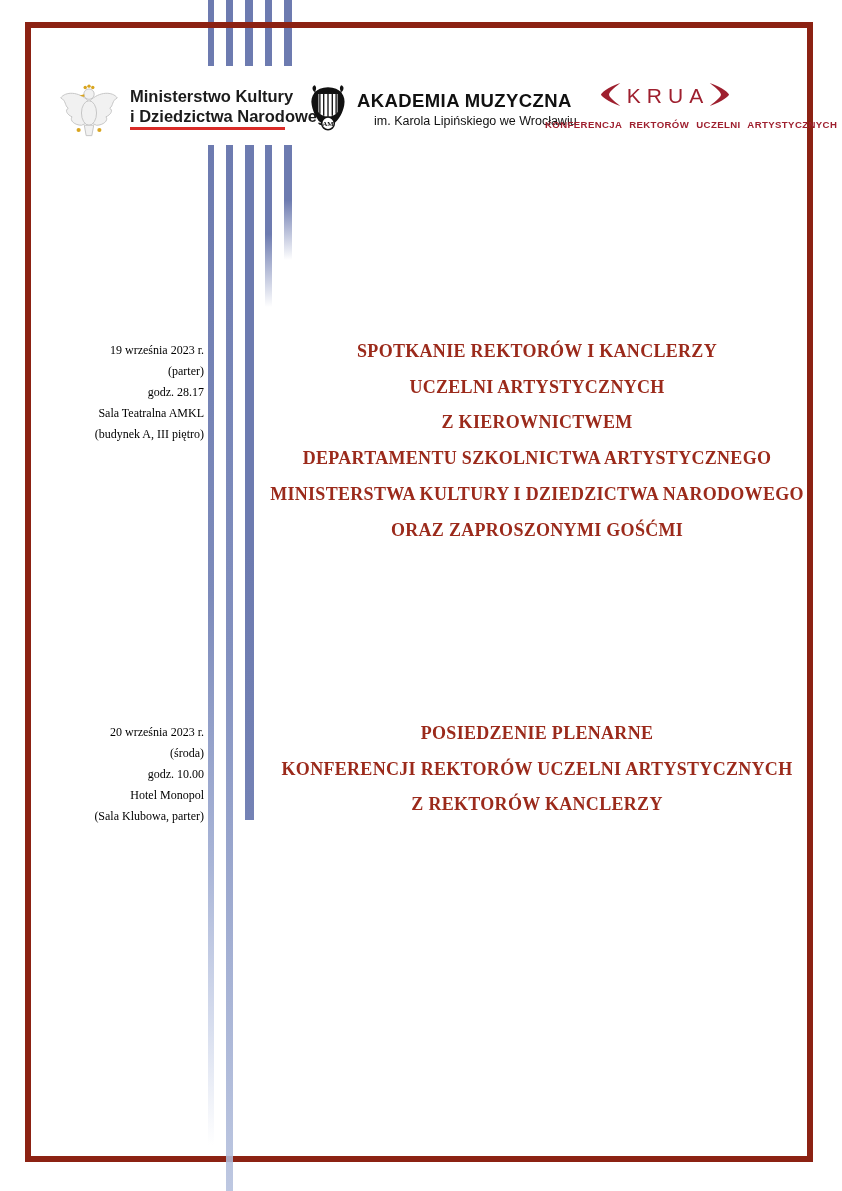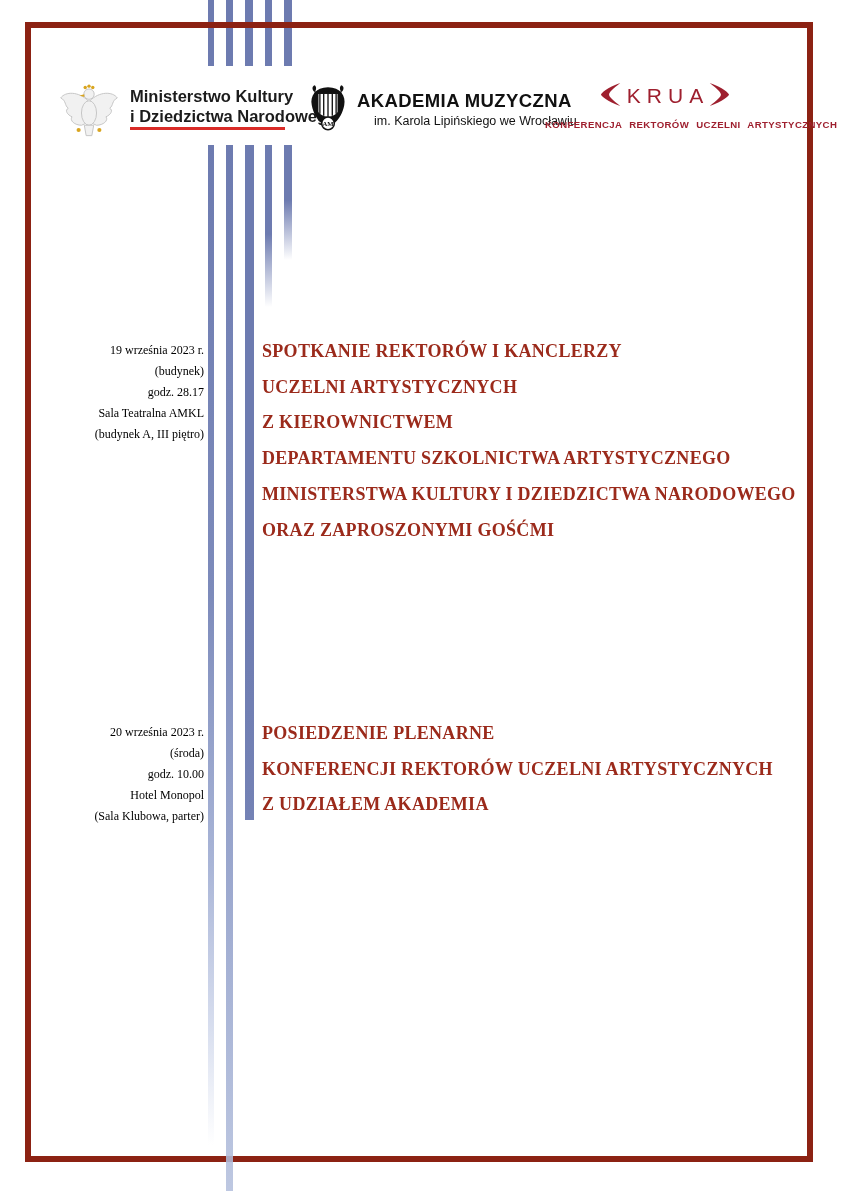--- a/index.html
+++ b/index.html
@@ -65,21 +65,21 @@
   .krua .sub{margin-top:7px;font-size:9.6px;font-weight:700;letter-spacing:0.4px;word-spacing:4px;color:var(--krua-red,#9e1f2e);white-space:nowrap;}
   
   .event{position:absolute;z-index:4;}
   .when{
     position:absolute;left:28px;width:176px;
     text-align:right;font-size:12px;line-height:21px;color:#000;
   }
   .etitle{
     position:absolute;left:262px;width:550px;
     font-size:18px;font-weight:700;line-height:35.7px;
-    letter-spacing:0.3px;color:var(--accent-red,#9b2a1b);
+    letter-spacing:0.3px;color:var(--accent-red,#9b2a1b);text-align:center;
   }
   .ev1 .when{top:340px;}
   .ev1 .etitle{top:334px;}
   .ev2 .when{top:722px;}
   .ev2 .etitle{top:716px;}
 </style>
 </head>
 <body>
 
 <div class="page">
@@ -166,21 +166,21 @@
           </svg>
         </span>
       </div>
       <div class="sub">KONFERENCJA REKTORÓW UCZELNI ARTYSTYCZNYCH</div>
     </div>
   </div>
 
   <div class="event ev1">
     <div class="when">
       <div>19 września 2023 r.</div>
-      <div>(budynek)</div>
+      <div>(parter)</div>
       <div>godz. 28.17</div>
       <div>Sala Teatralna AMKL</div>
       <div>(budynek A, III piętro)</div>
     </div>
     <div class="etitle">
       <div>SPOTKANIE REKTORÓW I KANCLERZY</div>
       <div>UCZELNI ARTYSTYCZNYCH</div>
       <div>Z KIEROWNICTWEM</div>
       <div>DEPARTAMENTU SZKOLNICTWA ARTYSTYCZNEGO</div>
       <div>MINISTERSTWA KULTURY I DZIEDZICTWA NARODOWEGO</div>
@@ -192,17 +192,17 @@
     <div class="when">
       <div>20 września 2023 r.</div>
       <div>(środa)</div>
       <div>godz. 10.00</div>
       <div>Hotel Monopol</div>
       <div>(Sala Klubowa, parter)</div>
     </div>
     <div class="etitle">
       <div>POSIEDZENIE PLENARNE</div>
       <div>KONFERENCJI REKTORÓW UCZELNI ARTYSTYCZNYCH</div>
-      <div>Z UDZIAŁEM AKADEMIA</div>
+      <div>Z REKTORÓW KANCLERZY</div>
     </div>
   </div>
 
 </div>
 
 </body></html>

